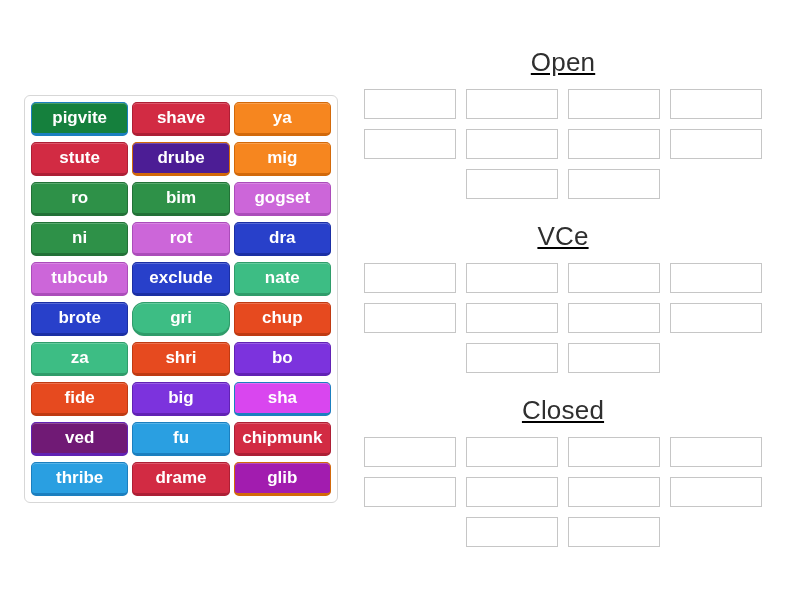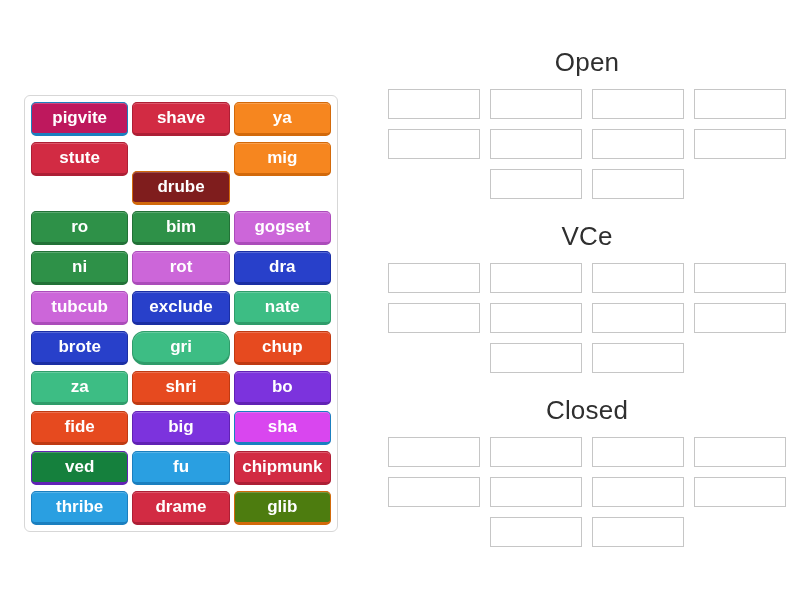--- a/index.html
+++ b/index.html
@@ -37,25 +37,26 @@
     font-weight: 700;
     font-size: 17px;
     box-shadow: inset 0 1px 0 rgba(255,255,255,0.22);
     cursor: grab;
     user-select: none;
   }
 
   
   .groups {
     position: absolute;
-    left: 388px; top: 47px;
+    left: 364px; top: 47px;
     width: 398px;
     display: flex;
     flex-direction: column;
     gap: 22px;
+    text-decoration: underline;
   }
   .group-title {
     font-size: 26px;
     line-height: 31px;
     font-weight: 400;
     color: #2f2f2f;
     text-align: center;
     margin-bottom: 11px;
     letter-spacing: 0.2px;
   }
@@ -69,50 +70,50 @@
     height: 30px;
     background: #ffffff;
     border: 1px solid #c6c6c6;
   }
 </style>
 </head>
 <body>
 
 <div class="stage">
   <div class="word-panel">
-      <div class="tile" style="background: #be185d; border-color: rgb(27, 127, 191);">pigvite</div>
+      <div class="tile" style="background: #15803d; border-color: rgb(27, 127, 191);">pigvite</div>
       <div class="tile" style="background: rgb(210, 43, 67); border-color: rgb(173, 31, 53);">shave</div>
       <div class="tile" style="background: rgb(246, 134, 31); border-color: rgb(210, 105, 10);">ya</div>
       <div class="tile" style="background: rgb(210, 43, 67); border-color: rgb(173, 31, 53);">stute</div>
-      <div class="tile" style="background: #7f1d1d; border-color: rgb(210, 105, 10); margin-top: 29px;">drube</div>
+      <div class="tile" style="background: #4c1d95; border-color: rgb(210, 105, 10);">drube</div>
       <div class="tile" style="background: rgb(246, 134, 31); border-color: rgb(210, 105, 10);">mig</div>
       <div class="tile" style="background: rgb(46, 145, 72); border-color: rgb(34, 113, 55);">ro</div>
       <div class="tile" style="background: rgb(46, 145, 72); border-color: rgb(34, 113, 55);">bim</div>
       <div class="tile" style="background: rgb(204, 102, 217); border-color: rgb(171, 76, 186);">gogset</div>
       <div class="tile" style="background: rgb(46, 145, 72); border-color: rgb(34, 113, 55);">ni</div>
       <div class="tile" style="background: rgb(204, 102, 217); border-color: rgb(171, 76, 186);">rot</div>
       <div class="tile" style="background: rgb(40, 64, 202); border-color: rgb(27, 47, 164);">dra</div>
       <div class="tile" style="background: rgb(204, 102, 217); border-color: rgb(171, 76, 186);">tubcub</div>
       <div class="tile" style="background: rgb(40, 64, 202); border-color: rgb(27, 47, 164);">exclude</div>
       <div class="tile" style="background: rgb(61, 189, 132); border-color: rgb(47, 156, 106);">nate</div>
       <div class="tile" style="background: rgb(40, 64, 202); border-color: rgb(27, 47, 164);">brote</div>
       <div class="tile" style="background: rgb(61, 189, 132); border-color: rgb(47, 156, 106); border-radius: 12px;">gri</div>
       <div class="tile" style="background: rgb(230, 74, 31); border-color: rgb(191, 58, 18);">chup</div>
       <div class="tile" style="background: rgb(61, 189, 132); border-color: rgb(47, 156, 106);">za</div>
       <div class="tile" style="background: rgb(230, 74, 31); border-color: rgb(191, 58, 18);">shri</div>
       <div class="tile" style="background: rgb(124, 51, 221); border-color: rgb(97, 34, 180);">bo</div>
       <div class="tile" style="background: rgb(230, 74, 31); border-color: rgb(191, 58, 18);">fide</div>
       <div class="tile" style="background: rgb(124, 51, 221); border-color: rgb(97, 34, 180);">big</div>
       <div class="tile" style="background: #d946ef; border-color: rgb(27, 127, 191); text-align: right;">sha</div>
-      <div class="tile" style="background: #15803d; border-color: rgb(97, 34, 180);">ved</div>
+      <div class="tile" style="background: #701a75; border-color: rgb(97, 34, 180);">ved</div>
       <div class="tile" style="background: rgb(42, 159, 225); border-color: rgb(27, 127, 191);">fu</div>
       <div class="tile" style="background: rgb(210, 43, 67); border-color: rgb(173, 31, 53);">chipmunk</div>
       <div class="tile" style="background: rgb(42, 159, 225); border-color: rgb(27, 127, 191);">thribe</div>
       <div class="tile" style="background: rgb(210, 43, 67); border-color: rgb(173, 31, 53);">drame</div>
-      <div class="tile" style="background: #4d7c0f; border-color: rgb(210, 105, 10);">glib</div>
+      <div class="tile" style="background: #a21caf; border-color: rgb(210, 105, 10);">glib</div>
     </div>
   <div class="groups">
       <section class="group">
         <h2 class="group-title" style="color: rgb(47, 47, 47);">Open</h2>
         <div class="slot-grid">
           <div class="slot" style="border-color: rgb(198, 198, 198); grid-area: 1 / 1;"></div>
           <div class="slot" style="border-color: rgb(198, 198, 198); grid-area: 1 / 2;"></div>
           <div class="slot" style="border-color: rgb(198, 198, 198); grid-area: 1 / 3;"></div>
           <div class="slot" style="border-color: rgb(198, 198, 198); grid-area: 1 / 4;"></div>
           <div class="slot" style="border-color: rgb(198, 198, 198); grid-area: 2 / 1;"></div>

